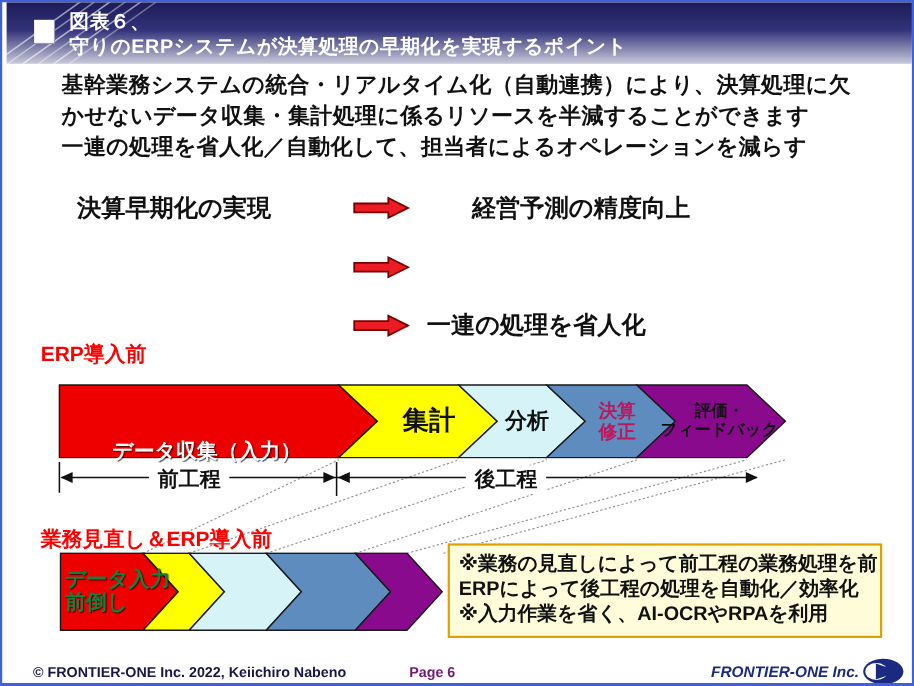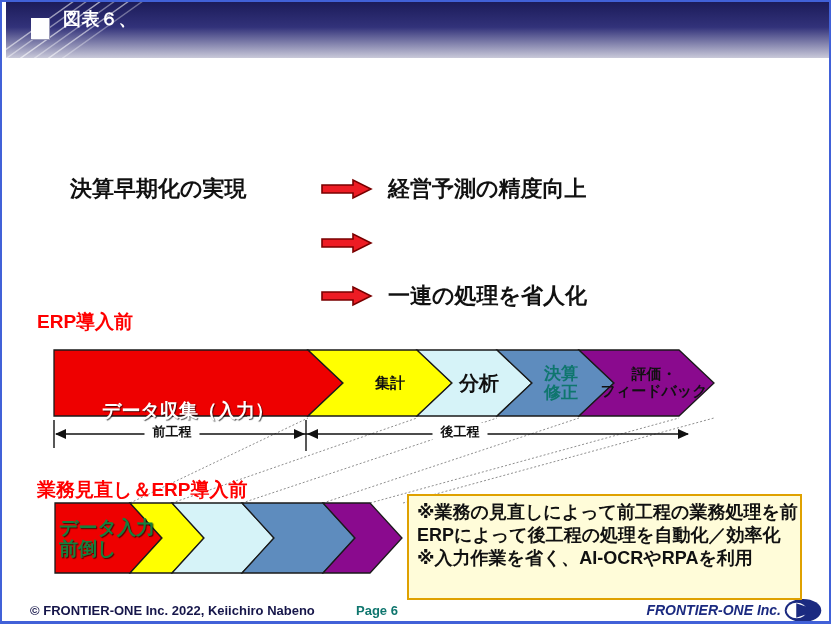--- a/index.html
+++ b/index.html
@@ -26,28 +26,28 @@
   .outcome-row{position:absolute;left:318px;height:26px;display:flex;align-items:center;}
   .outcome-row .arr{width:54px;height:22px;flex:0 0 auto;}
   .outcome-row .olabel{margin-left:14px;font-size:22px;white-space:nowrap;}
   
   .red-label{position:absolute;color:var(--c-label_red,#f00);font-size:19px;white-space:nowrap;}
   
   .flow-svg{position:absolute;left:0;}
   .seg-label{position:absolute;white-space:nowrap;text-align:center;line-height:1.12;}
   .flow-wrap{position:absolute;left:0;width:831px;}
   
-  .dim-label{position:absolute;top:421px;transform:translateX(-50%);background:#fff;padding:0 8px;font-size:13px;white-space:nowrap;z-index:3;}
+  .dim-label{position:absolute;top:421px;transform:translateX(-50%);background:#fff;padding:0 8px;font-size:19px;white-space:nowrap;z-index:3;}
   
-  #note{position:absolute;left:405px;top:492px;width:395px;height:106px;
+  #note{position:absolute;left:405px;top:492px;width:395px;height:86px;
     background:var(--c-note_bg,#fffcd9);border:2px solid var(--c-note_border,#dfa100);
     padding:5px 8px;font-size:18px;line-height:23px;white-space:nowrap;z-index:4;}
   
   #footer-copy{position:absolute;left:28px;top:601px;font-size:13px;white-space:nowrap;color:#16164a;}
-  #footer-page{position:absolute;left:354px;top:601px;font-size:13px;color:#0f766e;}
+  #footer-page{position:absolute;left:370px;top:601px;font-size:13px;color:#701a75;}
   #brand{position:absolute;right:48px;top:600px;font-size:14px;font-style:italic;color:var(--c-navy,#1b2a80);white-space:nowrap;}
   #brand-logo{position:absolute;right:6px;top:596px;width:40px;height:25px;}
   svg{display:block;}
 </style>
 </head>
 <body>
 
 <div id="slide">
 
   <div id="header">
@@ -56,26 +56,32 @@
         <line x1="-15" y1="58" x2="75" y2="-6" opacity="0.55"></line>
         <line x1="-2" y1="58" x2="88" y2="-6" opacity="0.45"></line>
         <line x1="12" y1="58" x2="102" y2="-6" opacity="0.6"></line>
         <line x1="26" y1="58" x2="116" y2="-6" opacity="0.4"></line>
         <line x1="40" y1="58" x2="130" y2="-6" opacity="0.55"></line>
         <line x1="54" y1="58" x2="144" y2="-6" opacity="0.35"></line>
       </g>
     </svg>
     <div class="cube"></div>
     <div class="title-line" id="title1">図表６、</div>
+    <div class="title-line" id="title2">守りのERPシステムが決算処理の早期化を実現するポイント</div>
   </div>
 
+  <div id="intro">
+    <div>基幹業務システムの統合・リアルタイム化（自動連携）により、決算処理に欠</div>
+    <div>かせないデータ収集・集計処理に係るリソースを半減することができます</div>
+    <div>一連の処理を省人化／自動化して、担当者によるオペレーションを減らす</div>
+  </div>
 
   <div id="lead">決算早期化の実現</div>
 
-  <div class="outcome-row" style="top:174px;">
+  <div class="outcome-row" style="top:174px;gap:41px;">
     <svg class="arr" viewBox="0 0 54 22">
       <polygon points="2,7 33,7 33,2 51,11 33,20 33,15 2,15" class="block-arrow" fill="#ed1c24" stroke="#7a0000" stroke-width="1.6"></polygon>
     </svg>
     <span class="olabel">経営予測の精度向上</span>
   </div>
   <div class="outcome-row" style="top:228px;">
     <svg class="arr" viewBox="0 0 54 22">
       <polygon points="2,7 33,7 33,2 51,11 33,20 33,15 2,15" class="block-arrow" fill="#ed1c24" stroke="#7a0000" stroke-width="1.6"></polygon>
     </svg>
   </div>
@@ -99,23 +105,23 @@
 
   <div class="flow-wrap" style="top:347px;height:68px;z-index:2;">
     <svg id="flow-before" class="flow-svg" style="top:0;" width="831" height="68">
         <polygon points="52,1 306,1 341,34 306,67 52,67" fill="#ee0000" stroke="#1a1a1a" stroke-width="1.3"></polygon>
         <polygon points="306,1 415,1 450,34 415,67 306,67 341,34" fill="#ffff00" stroke="#1a1a1a" stroke-width="1.3"></polygon>
         <polygon points="415,1 495,1 530,34 495,67 415,67 450,34" fill="#d6f3f8" stroke="#1a1a1a" stroke-width="1.3"></polygon>
         <polygon points="495,1 577,1 612,34 577,67 495,67 530,34" fill="#5e8cbe" stroke="#1a1a1a" stroke-width="1.3"></polygon>
         <polygon points="577,1 677,1 712,34 677,67 577,67 612,34" fill="#8a0a8e" stroke="#1a1a1a" stroke-width="1.3"></polygon>
       </svg>
   <div class="seg-label" style="left: 186px; top: 34px; transform: translate(-50%, -50%); color: rgb(255, 255, 255); font-size: 19px; text-shadow: rgba(0, 0, 0, 0.65) 1px 1px 1px; margin-top: 28px;">データ収集（入力）</div>
-      <div class="seg-label" style="left: 388px; top: 34px; transform: translate(-50%, -50%); color: rgb(17, 17, 17); font-size: 15px;">集計</div>
+      <div class="seg-label" style="left: 388px; top: 34px; transform: translate(-50%, -50%); color: rgb(17, 17, 17); font-size: 24px;">集計</div>
       <div class="seg-label" style="left: 477px; top: 34px; transform: translate(-50%, -50%); color: rgb(17, 17, 17); font-size: 20px;">分析</div>
-      <div class="seg-label" style="left: 559px; top: 34px; transform: translate(-50%, -50%); color: #0f766e; font-size: 17px;">決算<br>修正</div>
+      <div class="seg-label" style="left: 559px; top: 34px; transform: translate(-50%, -50%); color: #be185d; font-size: 17px;">決算<br>修正</div>
       <div class="seg-label" style="left: 652px; top: 34px; transform: translate(-50%, -50%); color: rgb(17, 17, 17); font-size: 15px;">評価・<br>フィードバック</div>
     </div>
 
   <svg class="flow-svg" style="top:415px;z-index:2;" width="831" height="36">
     <g stroke="#111" stroke-width="1.4" fill="none">
       <line x1="52" y1="3" x2="52" y2="31"></line>
       <line x1="304" y1="3" x2="304" y2="34"></line>
       <line x1="54" y1="17" x2="686" y2="17"></line>
     </g>
     <g fill="#111">

